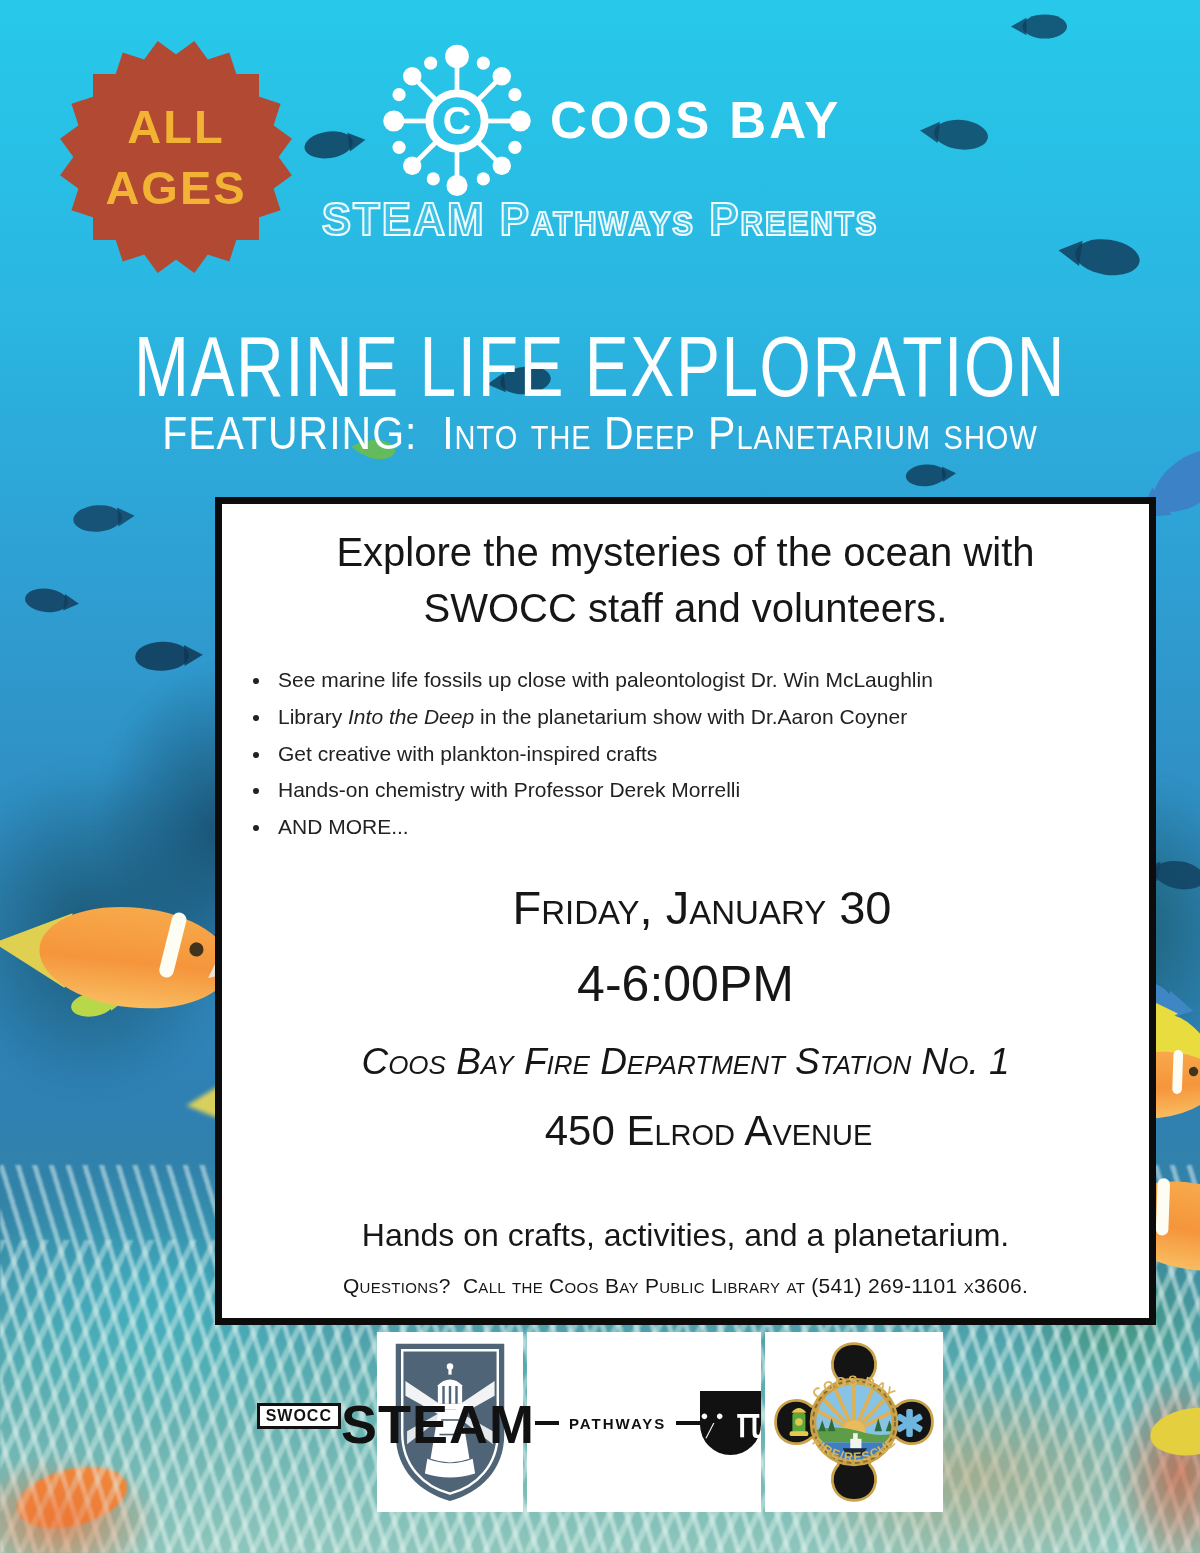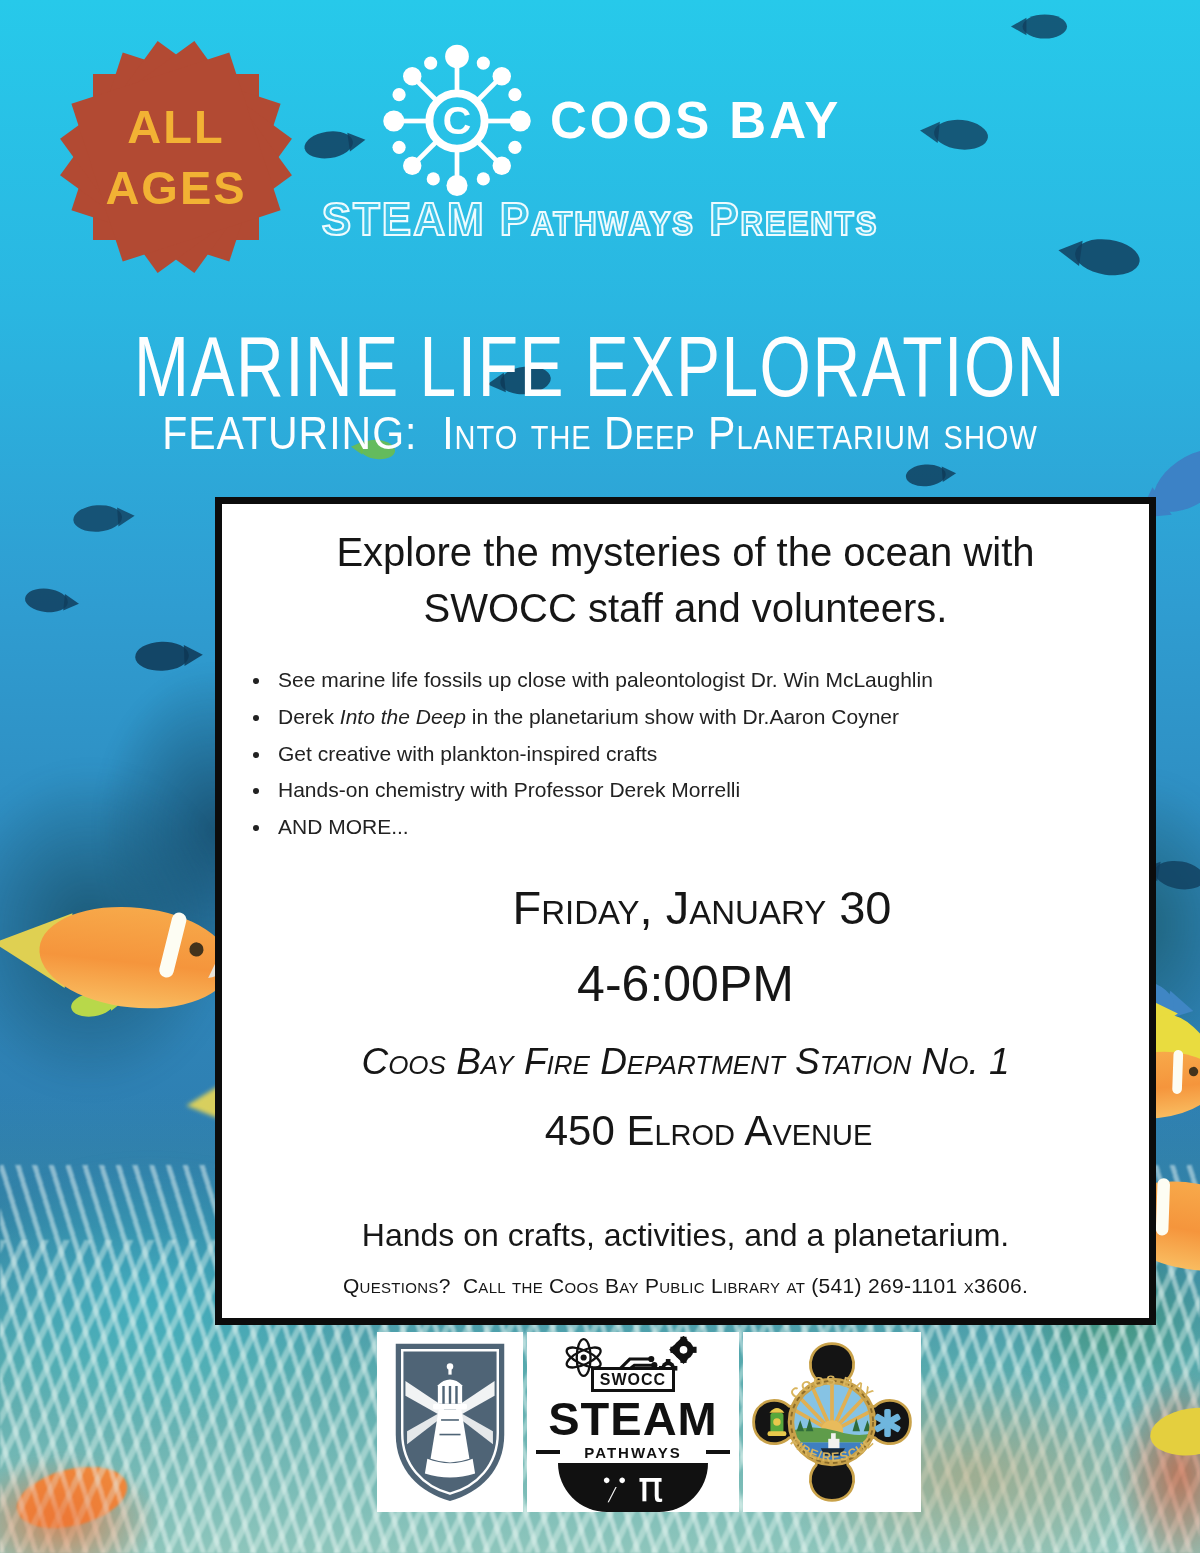--- a/index.html
+++ b/index.html
@@ -73,27 +73,27 @@
   .ib-time{margin-top:20px;font-size:50px;}
   .ib-venue{margin-top:28px;font-size:37px;font-style:italic;}
   .ib-address{margin-top:24px;font-size:42px;padding-left:46px;}
   .ib-tagline{margin-top:62px;text-align:center;font-size:32px;font-weight:400;color:#171717;}
   .ib-questions{margin-top:20px;font-size:21px;letter-spacing:.3px;}
 
   
   .logo-strip{position:absolute;left:377px;top:1332px;height:180px;z-index:9;display:flex;gap:4px;}
   .tile{background:#fff;height:180px;display:flex;align-items:center;justify-content:center;}
   .tile-shield{width:146px;}
-  .tile-steam{width:212px;position:relative;flex-direction:column;justify-content:flex-start;overflow:visible;}
+  .tile-steam{width:234px;position:relative;flex-direction:row;justify-content:flex-end;overflow:visible;}
   .tile-fire{width:178px;}
   .steam-icons{margin-top:4px;height:56px;}
   .swocc-box{border:3px solid #111;background:#fff;font-size:16px;font-weight:700;letter-spacing:1px;
     padding:0 6px;line-height:1.2;margin-top:-12px;color:#111;z-index:2;position:relative;}
-  .steam-word{font-size:47px;font-weight:800;letter-spacing:1px;color:#111;line-height:.95;margin-top:5px;}
-  .pathways-row{display:flex;align-items:center;gap:24px;margin-top:2px;}
+  .steam-word{font-size:54px;font-weight:800;letter-spacing:1px;color:#111;line-height:.95;margin-top:5px;}
+  .pathways-row{display:flex;align-items:center;gap:10px;margin-top:2px;}
   .pathways-row .bar{width:24px;height:4px;background:#111;}
   .pathways-word{font-size:15px;font-weight:700;letter-spacing:2px;color:#111;}
   .steam-bottom{width:150px;height:64px;background:#111;border-radius:0 0 84px 84px;margin-top:2px;
     display:flex;align-items:center;justify-content:center;color:#fff;}
   .steam-bottom .pi{font-size:42px;font-family:"DejaVu Sans",sans-serif;line-height:1;}
   .steam-bottom .dots{display:inline-block;margin-right:10px;letter-spacing:2px;font-size:13px;}
 </style>
 </head>
 <body>
 
@@ -313,21 +313,21 @@
   </div>
 
   <div class="presents">STEAM Pathways Preents</div>
   <div class="main-title">MARINE LIFE EXPLORATION</div>
   <div class="featuring">FEATURING:&nbsp; Into the Deep Planetarium show</div>
 
   <div class="info-box">
     <div class="ib-heading">Explore the mysteries of the ocean with SWOCC staff and volunteers.</div>
     <ul class="ib-bullets">
       <li><span>See marine life fossils up close with paleontologist Dr. Win McLaughlin</span><span class="it"></span><span></span></li>
-      <li><span>Derek </span><span class="it">Into the Deep</span><span> in the planetarium show with Dr.Aaron Coyner</span></li>
+      <li><span>Library </span><span class="it">Into the Deep</span><span> in the planetarium show with Dr.Aaron Coyner</span></li>
       <li><span>Get creative with plankton-inspired crafts</span><span class="it"></span><span></span></li>
       <li><span>Hands-on chemistry with Professor Derek Morrelli</span><span class="it"></span><span></span></li>
       <li><span>AND MORE...</span><span class="it"></span><span></span></li>
     </ul>
     <div class="disp ib-date">Friday, January 30</div>
     <div class="disp ib-time">4-6:00PM</div>
     <div class="disp ib-venue">Coos Bay Fire Department Station No. 1</div>
     <div class="disp ib-address">450 Elrod Avenue</div>
     <div class="ib-tagline">Hands on crafts, activities, and a planetarium.</div>
     <div class="disp ib-questions">Questions?&nbsp; Call the Coos Bay Public Library at (541) 269-1101 x3606.</div>

